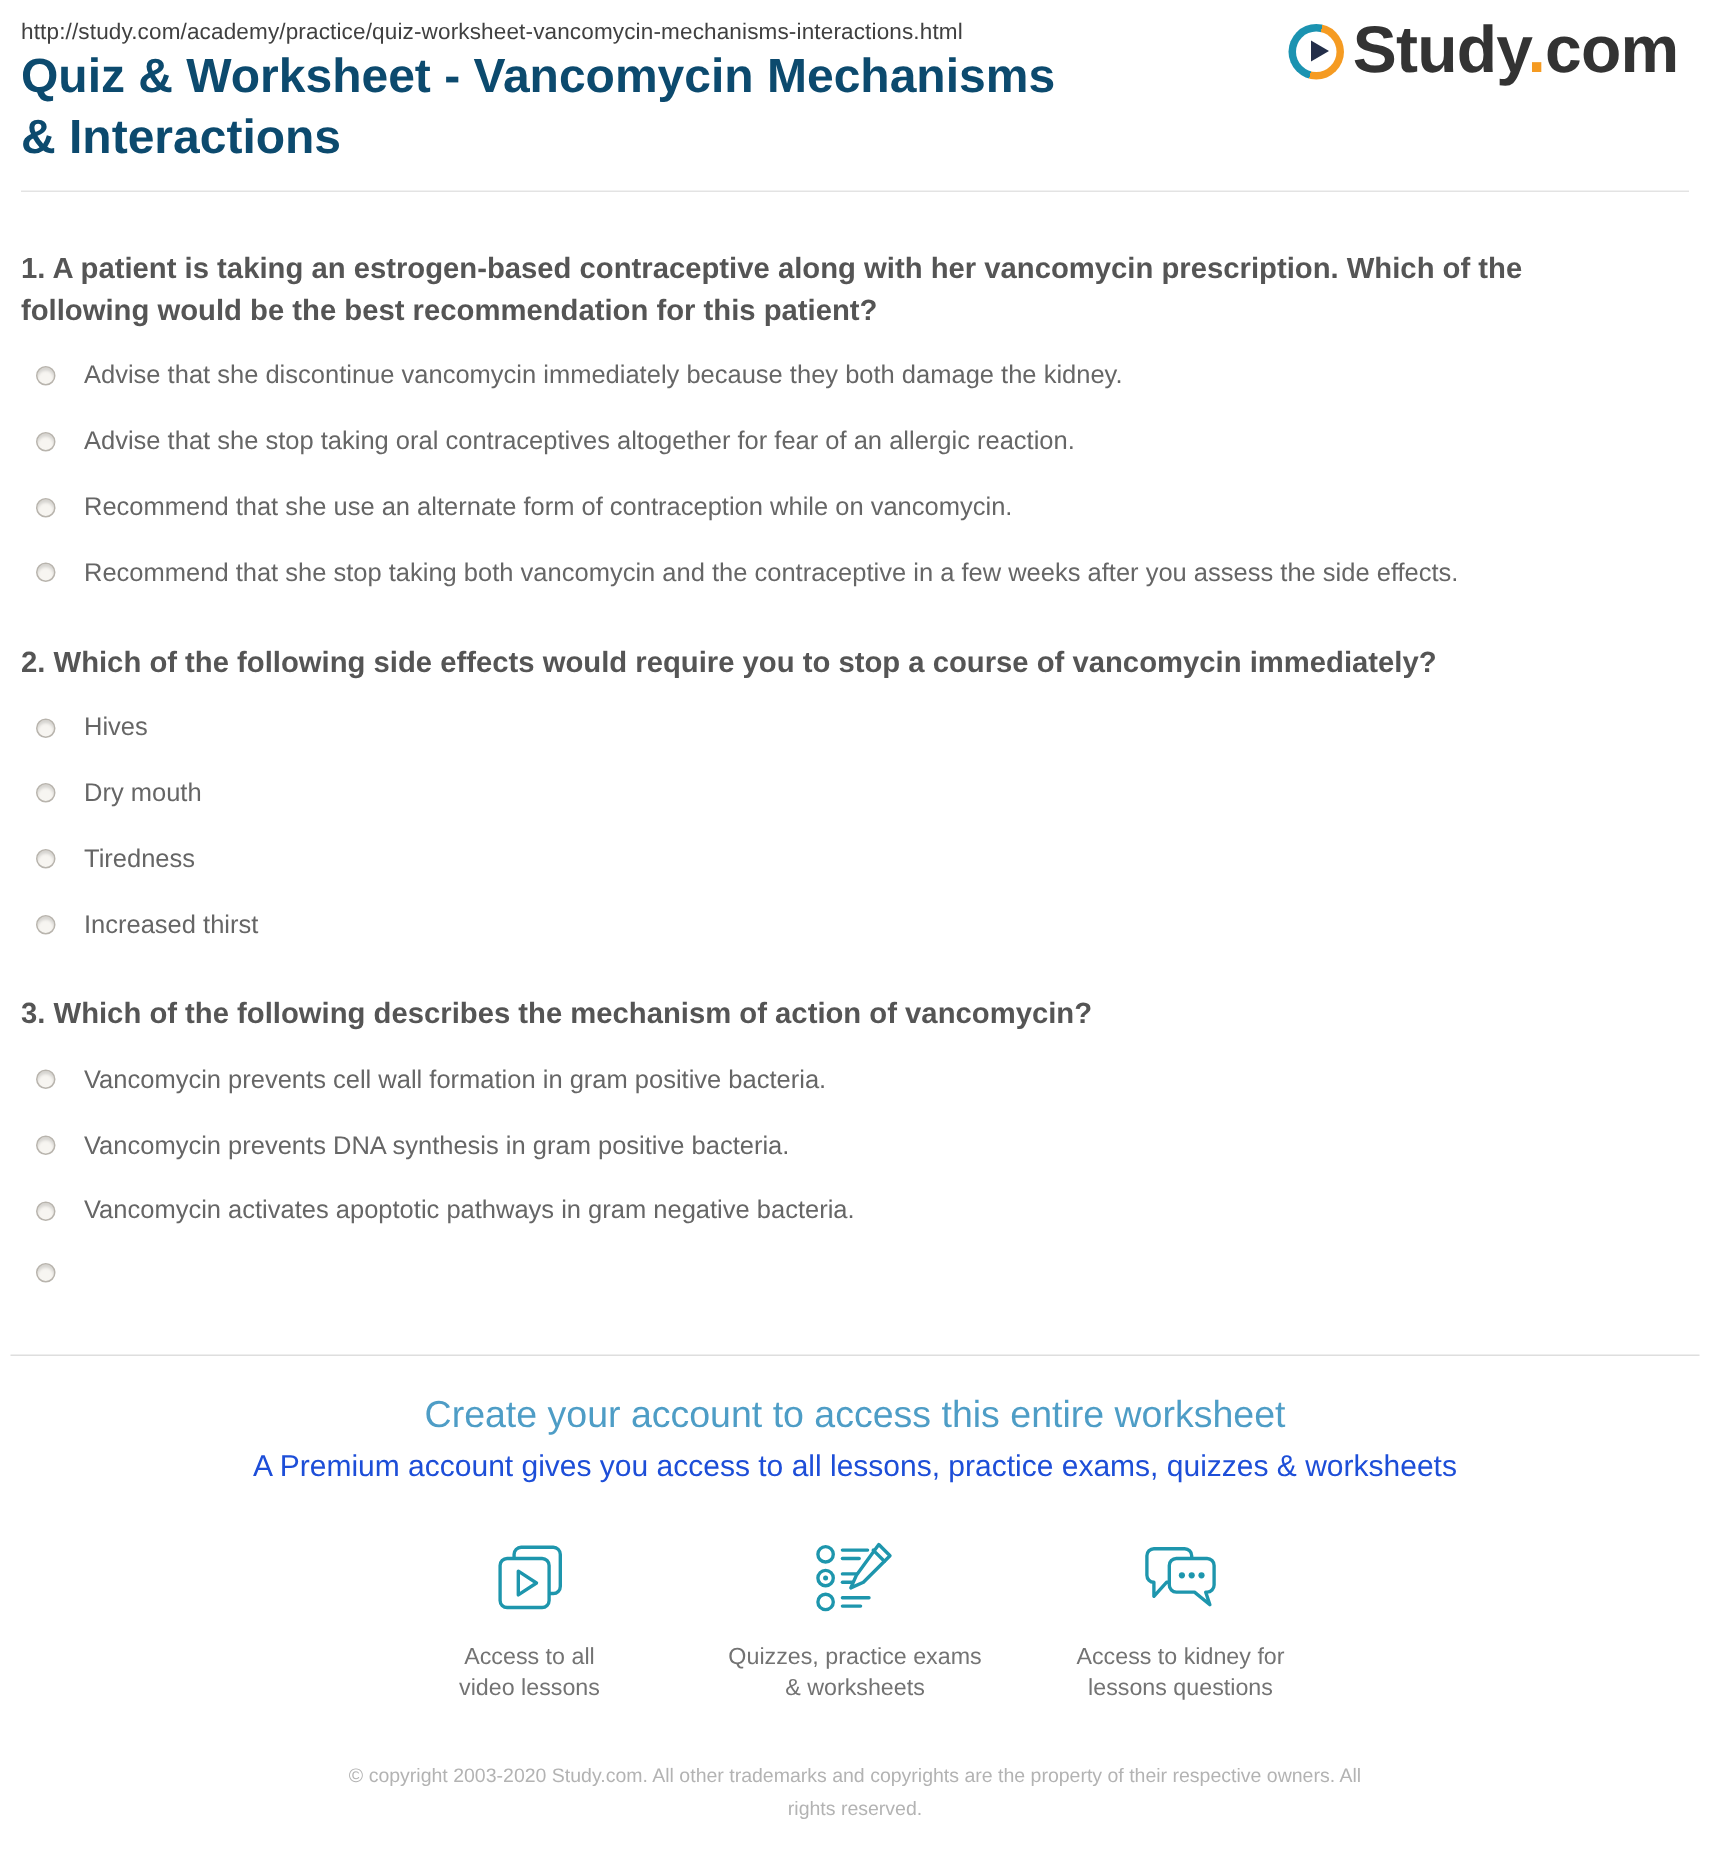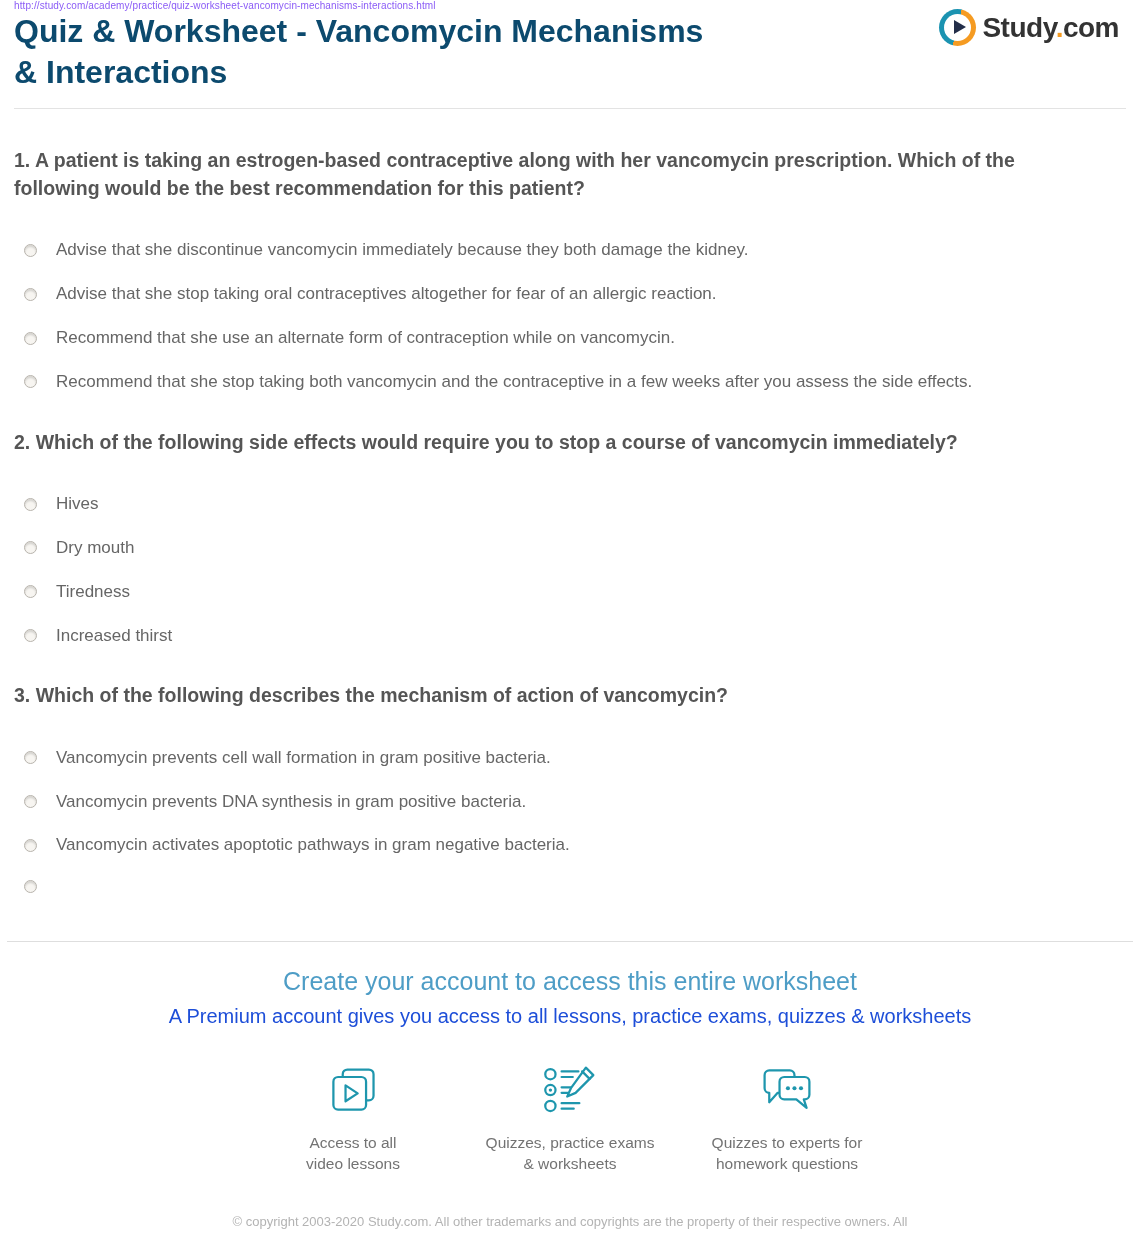--- a/index.html
+++ b/index.html
@@ -8,22 +8,23 @@
     width: 1140px;
     min-height: 1236px;
     font-family: "Liberation Sans", "DejaVu Sans", sans-serif;
     color: #555;
     position: relative;
   }
   .page { padding: 0 14px; }
 
   
   .url-bar {
-    font-size: 10px;
-    color: #8b5cf6;
+    padding-top: 13px;
+    font-size: 15px;
+    color: #404040;
     letter-spacing: 0.1px;
   }
   .logo {
     position: absolute;
     top: 9px;
     right: 21px;
     display: flex;
     align-items: center;
     cursor: pointer;
   }
@@ -43,21 +44,21 @@
   }
   .logo-icon .play-tri {
     position: absolute;
     left: 15px; top: 11px;
     width: 0; height: 0;
     border-left: 12px solid #232e49;
     border-top: 7.5px solid transparent;
     border-bottom: 7.5px solid transparent;
   }
   .logo-text {
-    font-size: 28px;
+    font-size: 44px;
     font-weight: bold;
     color: #333;
     letter-spacing: -0.5px;
   }
   .logo-text .dot { color: #f59b22; }
 
   
   .page-title {
     font-size: 32px;
     font-weight: bold;
@@ -73,21 +74,21 @@
 
   
   .question { margin-top: 37px; }
   .question-text {
     font-size: 19.5px;
     font-weight: bold;
     color: #555;
     line-height: 1.45;
     max-width: 1085px;
   }
-  .options { margin-top: 39px; list-style: none; }
+  .options { margin-top: 20px; list-style: none; }
   .option {
     display: flex;
     align-items: center;
     margin-bottom: 26px;
     cursor: pointer;
   }
   .radio {
     flex: 0 0 auto;
     width: 13px; height: 13px;
     border-radius: 50%;
@@ -280,22 +281,22 @@
         <span class="feature-icon">
           <svg class="tealicon" width="58" height="56" viewBox="0 0 60 60">
             <path d="M11 8 h22 a5 5 0 0 1 5 5 v14 a5 5 0 0 1 -5 5 h-13 l-9 10 v-10 h0 a5 5 0 0 1 -5 -5 v-14 a5 5 0 0 1 5 -5 Z"></path>
             <path d="M27 15 h22 a5 5 0 0 1 5 5 v14 a5 5 0 0 1 -5 5 h-1 l3 9 l-11 -9 h-13 a5 5 0 0 1 -5 -5 v-14 a5 5 0 0 1 5 -5 Z" fill="#ffffff"></path>
             <circle cx="31" cy="27" r="2.2" fill="#1e96ad" stroke="none"></circle>
             <circle cx="38" cy="27" r="2.2" fill="#1e96ad" stroke="none"></circle>
             <circle cx="45" cy="27" r="2.2" fill="#1e96ad" stroke="none"></circle>
           </svg>
         </span>
         <div class="feature-label">
-          <span>Quizzes to experts for</span><br>
-          <span>homework questions</span>
+          <span>Access to kidney for</span><br>
+          <span>lessons questions</span>
         </div>
       </div>
 
     </div>
 
     <div class="copyright">© copyright 2003-2020 Study.com. All other trademarks and copyrights are the property of their respective owners. All rights reserved.</div>
   </div>
 
 </div>
 

